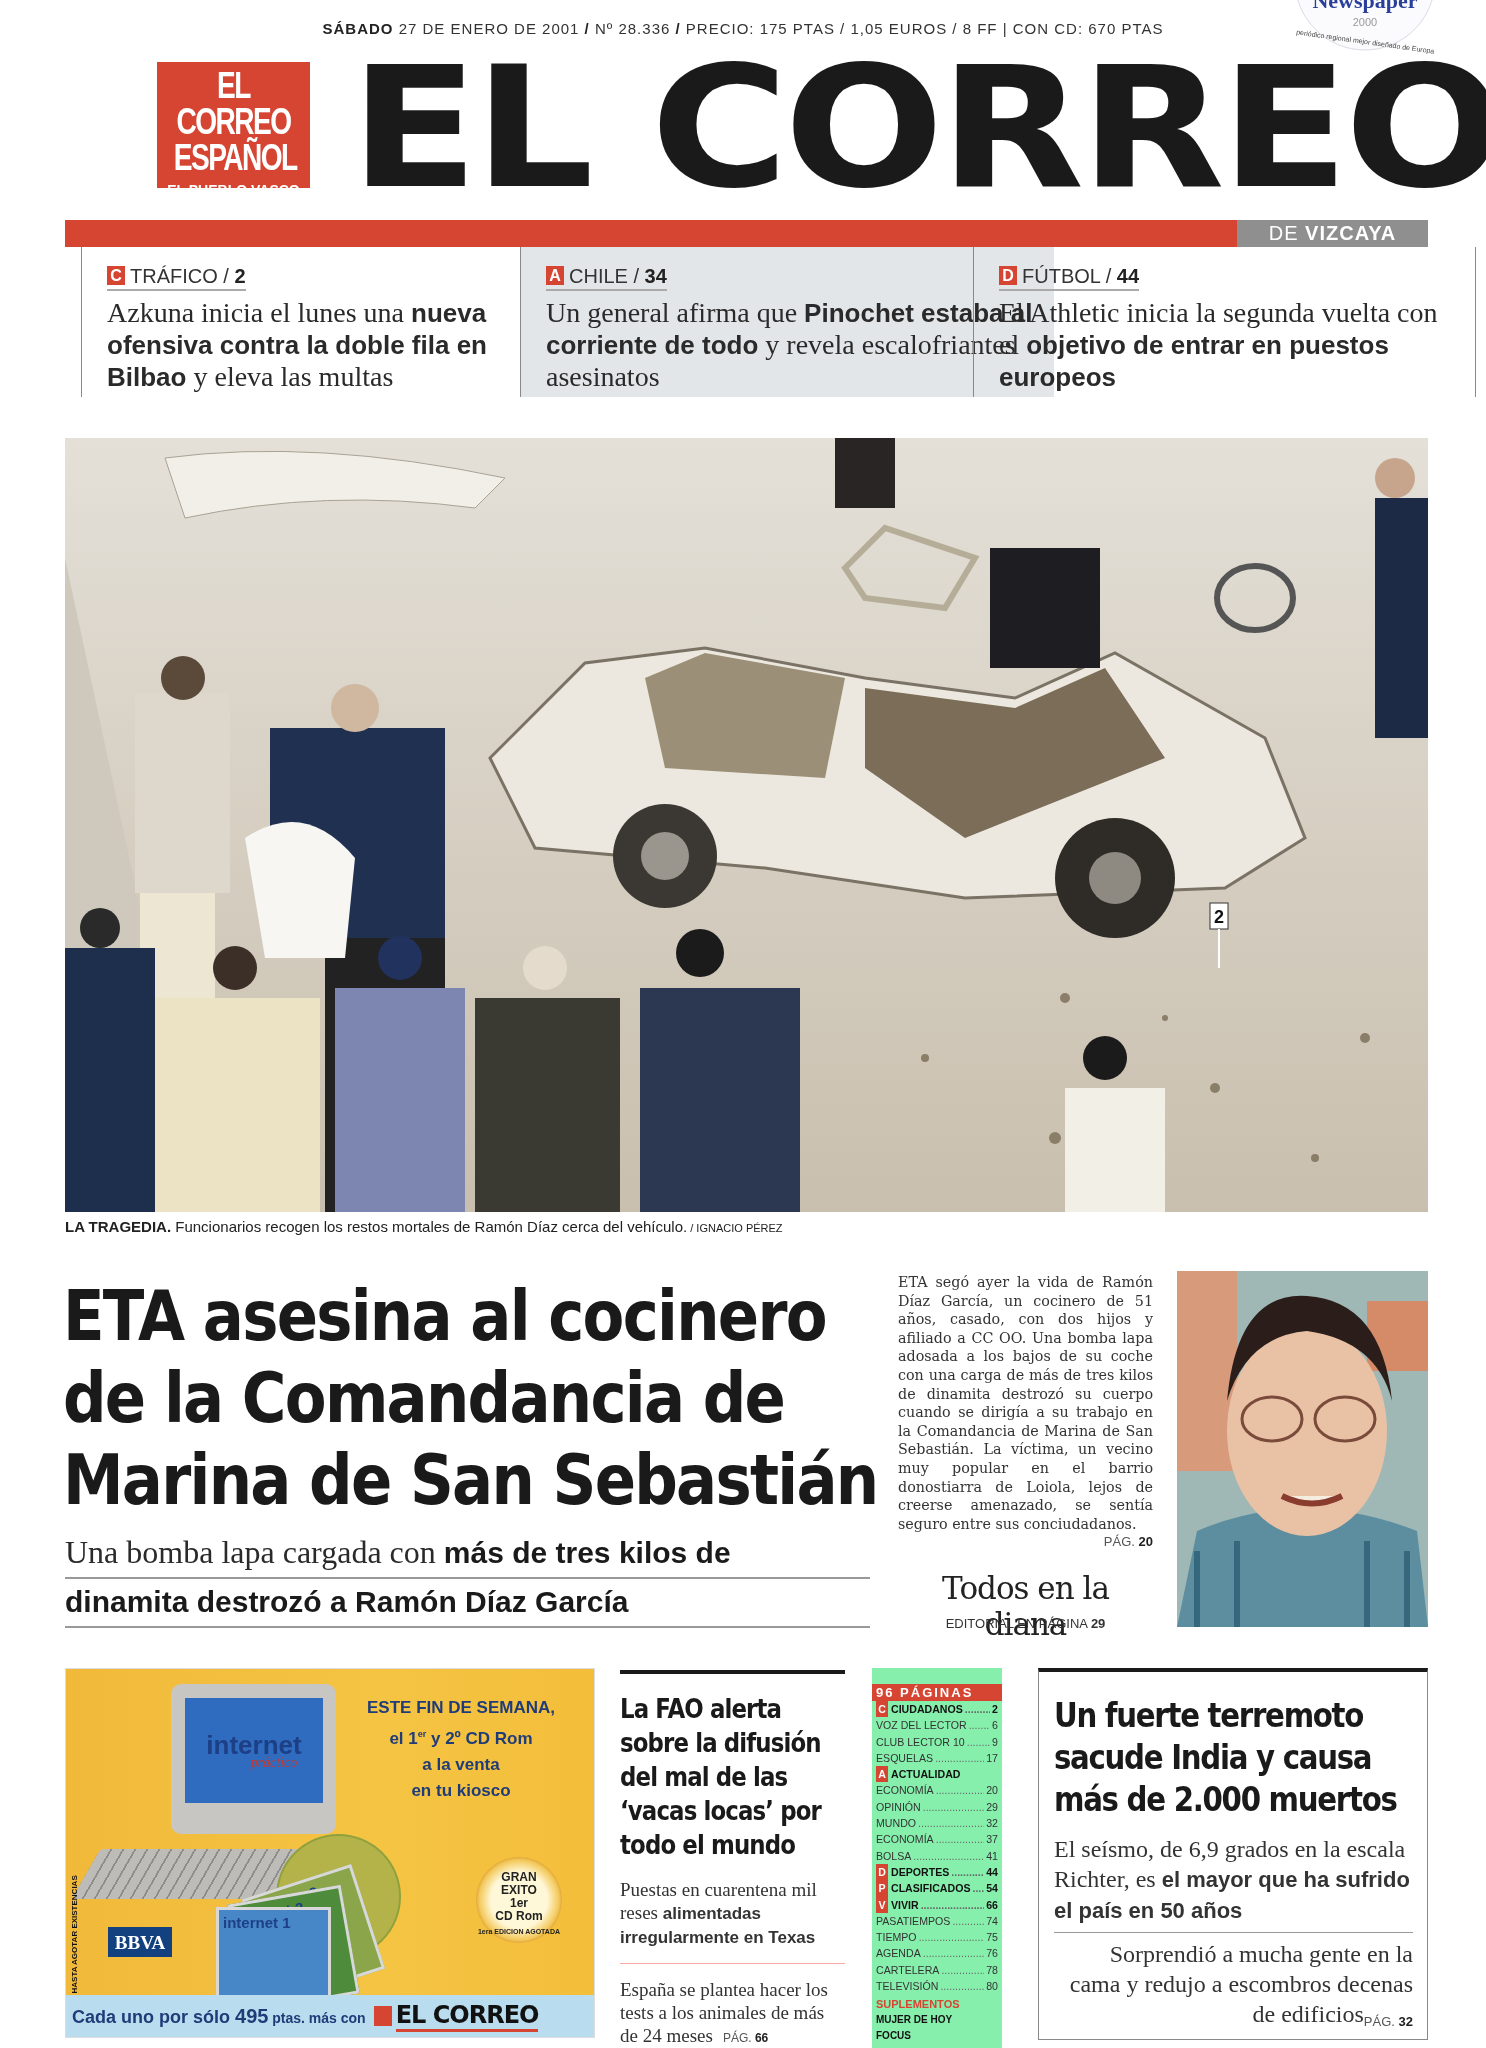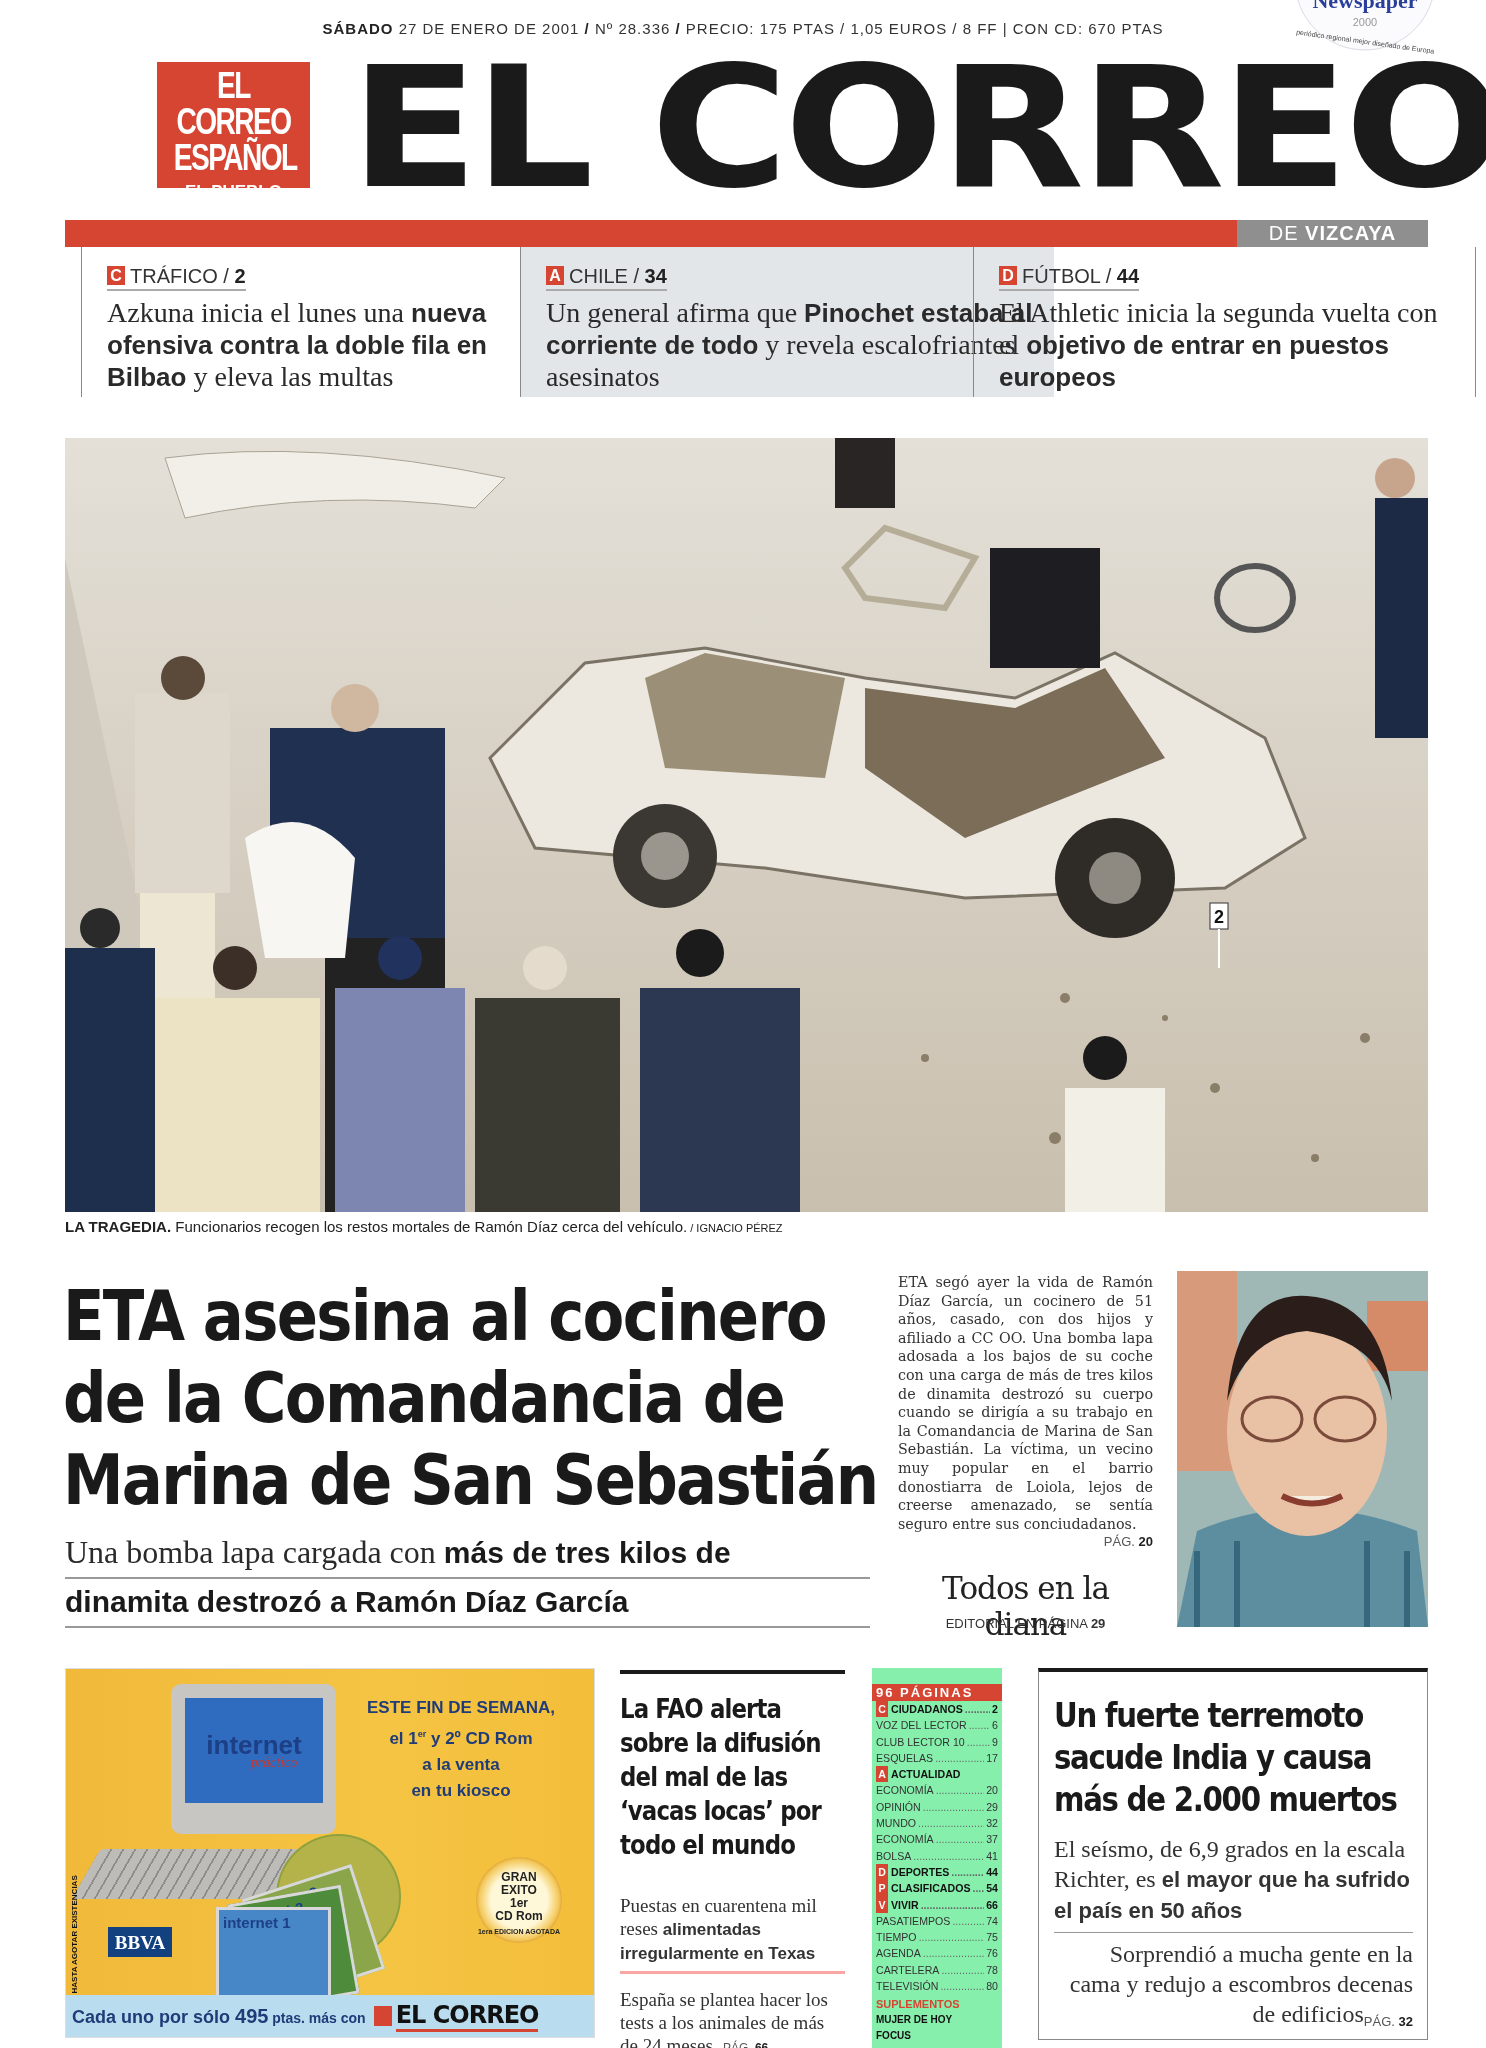--- a/index.html
+++ b/index.html
@@ -11,21 +11,21 @@
   
   #dateline { left: 0; width: 1486px; top: 20px; text-align: center; font-size: 15px; letter-spacing: 1px; color: #333; }
   #dateline b { font-weight: bold; color: #222; }
 
   
   #award { left: 1285px; top: -30px; width: 160px; height: 90px; }
 
   
   #small-logo { left: 157px; top: 62px; width: 153px; height: 126px; background: #d64532; color: #fff; text-align: center; padding-top: 6px; }
   #small-logo .l1 { font-family: "Liberation Sans", sans-serif; font-weight: bold; font-size: 36px; line-height: 36px; letter-spacing: -2px; transform: scaleX(0.78); }
-  #small-logo .l2 { font-size: 17px; font-weight: bold; margin-top: 6px; letter-spacing: 0px; }
+  #small-logo .l2 { font-size: 14px; font-weight: bold; margin-top: 6px; letter-spacing: 0px; }
   #masthead { left: 350px; top: 48px; font-family: "DejaVu Sans", sans-serif; font-weight: bold; font-size: 168px; line-height: 160px; letter-spacing: -4px; color: #1a1a1a; transform: scaleX(1.12); transform-origin: left top; }
 
   
   #redbar { left: 65px; top: 220px; width: 1363px; height: 27px; background: #d64532; }
   #edition { left: 1237px; top: 220px; width: 191px; height: 27px; background: #8f8f8f; color: #fff; font-size: 20px; line-height: 27px; text-align: center; letter-spacing: 1px; }
   #edition b { font-weight: bold; }
 
   
   .teaser { top: 247px; height: 150px; padding: 18px 20px 0 25px; }
   #teaser-0 { left: 65px; width: 455px; border-left: 1px solid #888; margin-left: 16px; }
@@ -83,21 +83,21 @@
   #ad-bottom { position: absolute; left: 0; bottom: 0; width: 100%; height: 42px; background: #b9dcee; display: flex; align-items: center; padding-left: 6px; }
   #ad-bottom .t { color: #1f3c78; font-weight: bold; font-size: 18px; }
   #ad-bottom .t .big { font-size: 20px; }
   #ad-bottom .t .sm { font-size: 14px; }
   #ad-bottom .mini { width: 18px; height: 20px; background: #d64532; margin-left: 8px; }
   #ad-bottom .brand { font-family: "DejaVu Sans", sans-serif; font-weight: bold; font-size: 24px; color: #111; margin-left: 4px; letter-spacing: -1px; border-bottom: 3px solid #d64532; }
 
   
   #fao { left: 620px; top: 1670px; width: 225px; border-top: 4px solid #1a1a1a; padding-top: 18px; }
   #fao .h { font-family: "DejaVu Sans", sans-serif; font-weight: bold; font-size: 26px; line-height: 34px; letter-spacing: -1px; color: #1a1a1a; transform: scaleX(0.88); transform-origin: left; width: 260px; }
-  #fao .d1 { margin-top: 32px; font-family: "Liberation Serif", serif; font-size: 19px; line-height: 23px; color: #333; border-bottom: 3px solid #fca5a5; padding-bottom: 6px; }
+  #fao .d1 { margin-top: 16px; font-family: "Liberation Serif", serif; font-size: 19px; line-height: 23px; color: #333; border-bottom: 1px solid #fca5a5; padding-bottom: 14px; }
   #fao .d1 b { font-family: "Liberation Sans", sans-serif; font-weight: bold; font-size: 17px; }
   #fao .d2 { margin-top: 14px; font-family: "Liberation Serif", serif; font-size: 19px; line-height: 23px; color: #333; border-bottom: 7px solid #14b8a6; padding-bottom: 4px; }
   #fao .pg { font-family: "Liberation Sans", sans-serif; font-size: 12px; color: #555; margin-left: 10px; }
   #fao .pg b { color: #222; }
 
   
   #index { left: 872px; top: 1668px; width: 130px; background: #86efac; padding: 16px 0 4px 0; border-bottom: 5px solid #d64532; }
   #index .hdr { background: #d64532; color: #fff; font-weight: bold; font-size: 13px; letter-spacing: 2px; padding: 1px 4px; }
   #index .row { font-size: 10.6px; line-height: 16.3px; padding: 0 4px; color: #333; display: flex; justify-content: space-between; white-space: nowrap; overflow: hidden; }
   #index .row .dots { flex: 1; overflow: hidden; color: #666; margin: 0 2px; }

